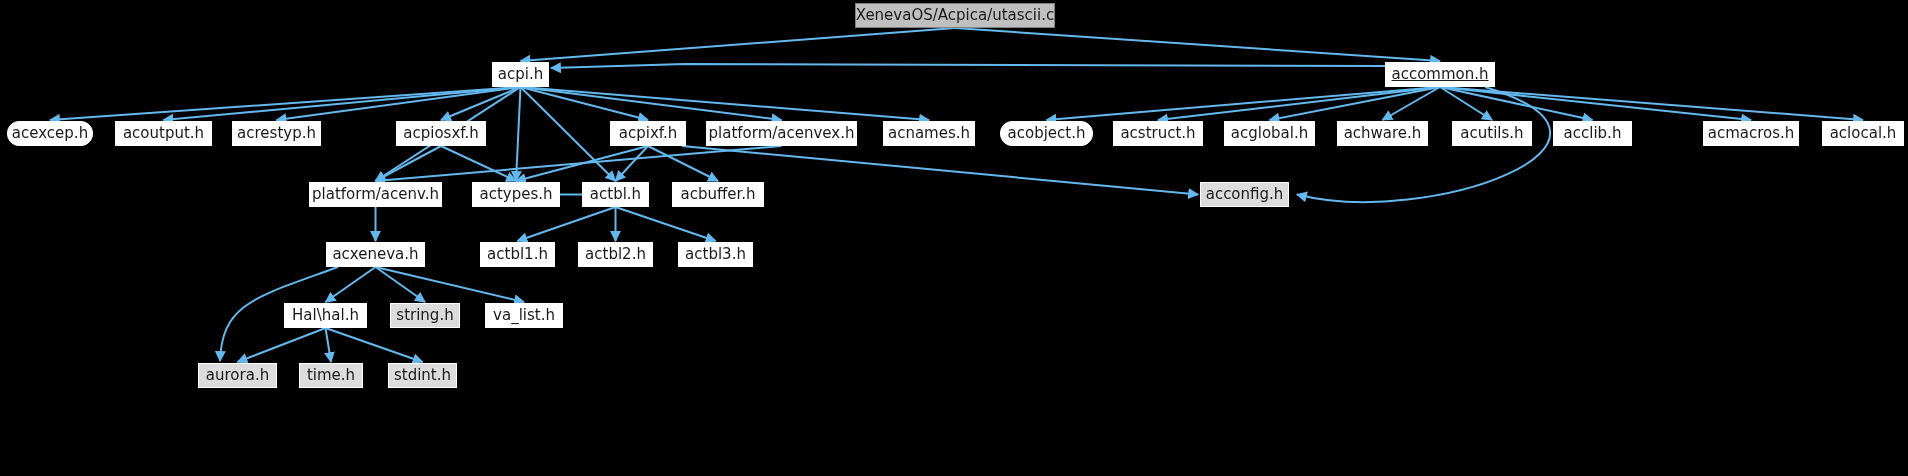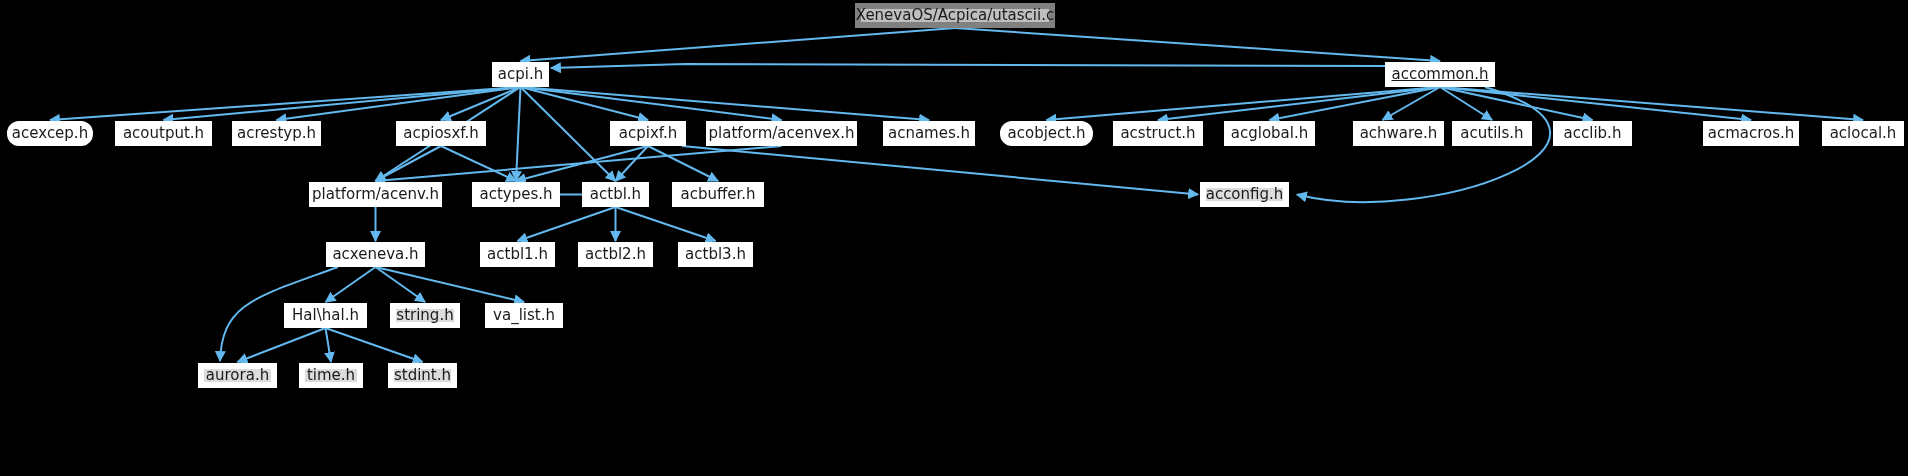--- a/index.html
+++ b/index.html
@@ -1,19 +1,19 @@
 <!DOCTYPE html>
 <html><head>
 <meta charset="utf-8">
 <style>
   html,body{margin:0;padding:0;background:#000;}
   #canvas{position:relative;width:1908px;height:476px;background:#000;
           font-family:"DejaVu Sans","Liberation Sans",sans-serif;overflow:hidden;}
   svg.edges{position:absolute;left:0;top:0;width:1908px;height:476px;}
-  .node{position:absolute;box-sizing:border-box;border:6px solid #ffffff;
+  .node{position:absolute;box-sizing:border-box;border:1px solid #ffffff;
         display:flex;align-items:center;justify-content:center;
         font-size:15px;line-height:1;color:#1a1a1a;white-space:nowrap;
         background:#ffffff;height:25px;}
   .node.gray{background:#bfbfbf;}
   .node.lightgray{background:#dcdcdc;}
   .node.root{background:#bfbfbf;border-color:#808080;}
 </style>
 </head>
 <body>
 
@@ -101,21 +101,21 @@
       </div>
       <div class="node" style="left: 1000px; top: 121px; width: 93px; border-radius: 12px;">
         <span>acobject.h</span>
       </div>
       <div class="node" style="left: 1113px; top: 121px; width: 90px;">
         <span>acstruct.h</span>
       </div>
       <div class="node" style="left: 1224px; top: 121px; width: 91px;">
         <span>acglobal.h</span>
       </div>
-      <div class="node" style="left: 1337px; top: 121px; width: 91px; margin-left: 16px;">
+      <div class="node" style="left: 1337px; top: 121px; width: 91px;">
         <span>achware.h</span>
       </div>
       <div class="node" style="left: 1452px; top: 121px; width: 80px;">
         <span>acutils.h</span>
       </div>
       <div class="node" style="left: 1553px; top: 121px; width: 79px;">
         <span>acclib.h</span>
       </div>
       <div class="node" style="left: 1703px; top: 121px; width: 96px;">
         <span>acmacros.h</span>

